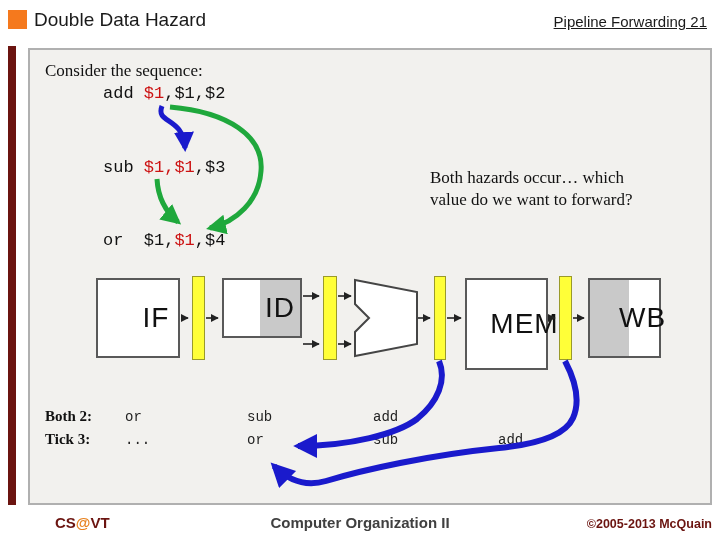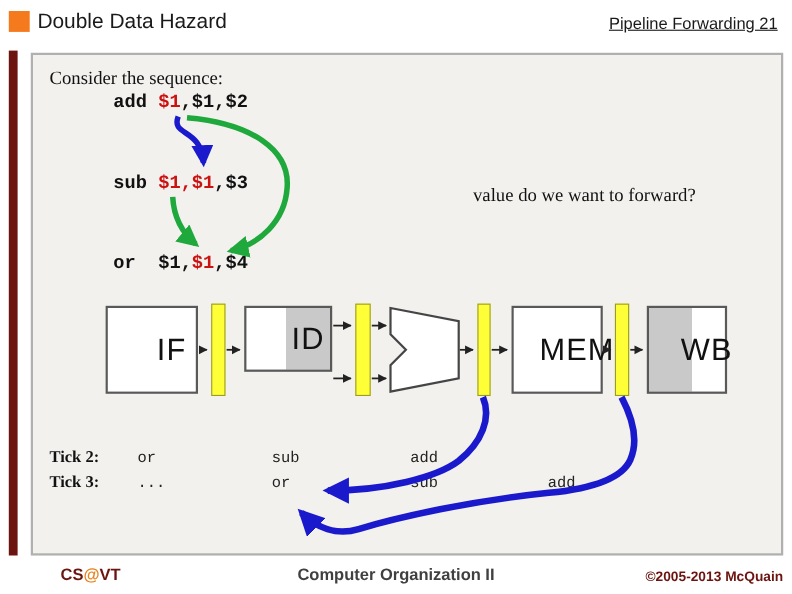--- a/index.html
+++ b/index.html
@@ -12,37 +12,37 @@
   .hdr-title{left:34px;top:9px;font-size:19px;color:#1a1a1a;}
   .hdr-right{top:13px;right:13px;font-size:15px;color:#1a1a1a;text-decoration:underline;}
 
   
   .bar-maroon{left:8px;top:46px;width:8px;height:459px;background:#6B1410;}
   .panel{left:28px;top:48px;width:684px;height:457px;box-sizing:border-box;
          background:#F2F1EE;border:2px solid #b0b0b0;}
 
   
   .consider{left:45px;top:61px;font-family:"Liberation Serif",serif;font-size:17px;color:#111;}
-  .codeline{font-family:"Liberation Mono","DejaVu Sans Mono",monospace;font-weight:bold;
+  .codeline{font-family:"Liberation Mono","DejaVu Sans Mono",monospace;font-weight:normal;
             font-size:17px;color:#111;white-space:pre;}
   .code1{left:103px;top:84px;}
   .code2{left:103px;top:158px;}
   .code3{left:103px;top:231px;}
   .red{color:#CC1111;}
   .callout{left:430px;top:167px;width:250px;font-family:"Liberation Serif",serif;
            font-size:17px;color:#111;line-height:22px;}
 
   
   .pbox{box-sizing:border-box;background:#ffffff;border:2px solid #595959;
         display:flex;align-items:center;justify-content:center;
         font-size:28px;color:#111;letter-spacing:1px;padding-left:36px;}
   .box-if{left:96px;top:278px;width:84px;height:80px;}
   .box-id{left:222px;top:278px;width:80px;height:60px;
           background:linear-gradient(to right,#ffffff 47%,#c9c9c9 47%);}
-  .box-mem{left:465px;top:278px;width:83px;height:80px;}
+  .box-mem{left:465px;top:278px;width:83px;height:92px;}
   .box-wb{left:588px;top:278px;width:73px;height:80px;
           background:linear-gradient(to right,#c9c9c9 57%,#ffffff 57%);}
   .preg{box-sizing:border-box;background:#FFFF38;border:1px solid #9a9a2a;}
   .reg1{left:192px;top:276px;width:13px;height:84px;}
   .reg2{left:323px;top:276px;width:14px;height:84px;}
   .reg3{left:434px;top:276px;width:12px;height:84px;}
   .reg4{left:559px;top:276px;width:13px;height:84px;}
   .lbl-ex{left:364px;top:303px;width:44px;text-align:center;
           font-size:28px;color:#111;letter-spacing:1px;}
 
@@ -76,20 +76,21 @@
 
 <div class="abs consider">Consider the sequence:</div>
 
 <div class="abs codeline code1"><span>add </span><span class="red">$1</span><span>,$1,$2</span></div>
 
 <div class="abs codeline code2"><span>sub </span><span class="red">$1,$1</span><span>,$3</span></div>
 
 <div class="abs codeline code3"><span>or  </span><span>$1,</span><span class="red">$1</span><span>,$4</span></div>
 
 <div class="abs callout">
+  <div>Both hazards occur… which</div>
   <div>value do we want to forward?</div>
 </div>
 
 <div class="abs pbox box-if">
     <span>IF</span>
   </div>
 <div class="abs preg reg1"></div>
 <div class="abs pbox box-id">
     <span>ID</span>
   </div>
@@ -97,21 +98,21 @@
 <div class="abs lbl-ex">EX</div>
 <div class="abs preg reg3"></div>
 <div class="abs pbox box-mem">
     <span>MEM</span>
   </div>
 <div class="abs preg reg4"></div>
 <div class="abs pbox box-wb">
     <span>WB</span>
   </div>
 
-<div class="abs ticklab t2-label">Tick 2:</div>
+<div class="abs ticklab t2-label">Both 2:</div>
 <div class="abs tickcode t2-c1">or</div>
 <div class="abs tickcode t2-c2">sub</div>
 <div class="abs tickcode t2-c3">add</div>
 
 <div class="abs ticklab t3-label">Tick 3:</div>
 <div class="abs tickcode t3-c1">...</div>
 <div class="abs tickcode t3-c2">or</div>
 <div class="abs tickcode t3-c3">sub</div>
 <div class="abs tickcode t3-c4">add</div>
 

